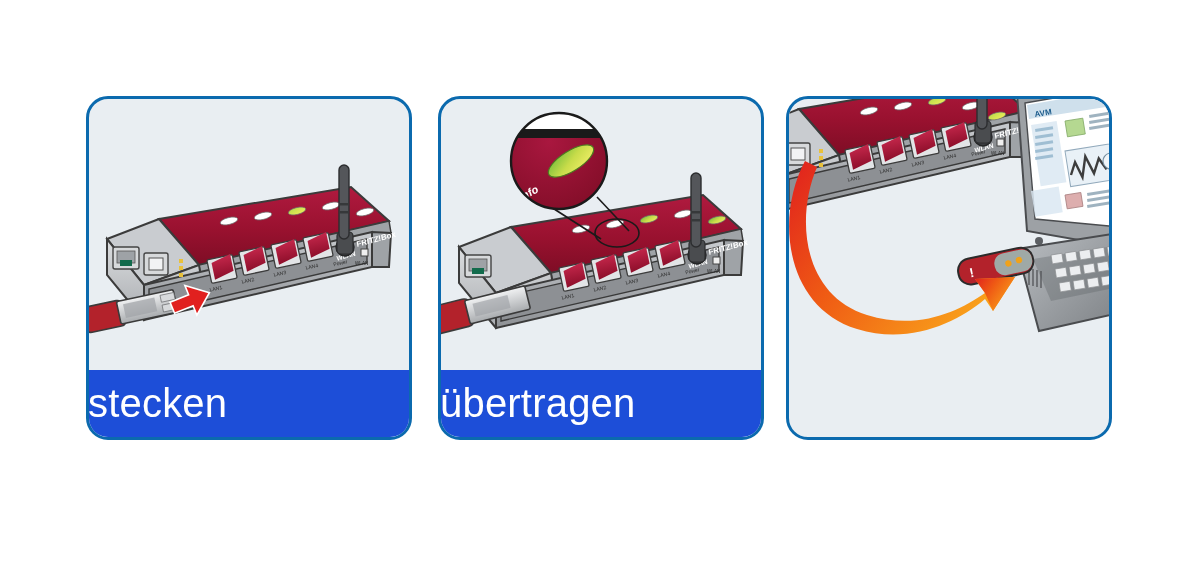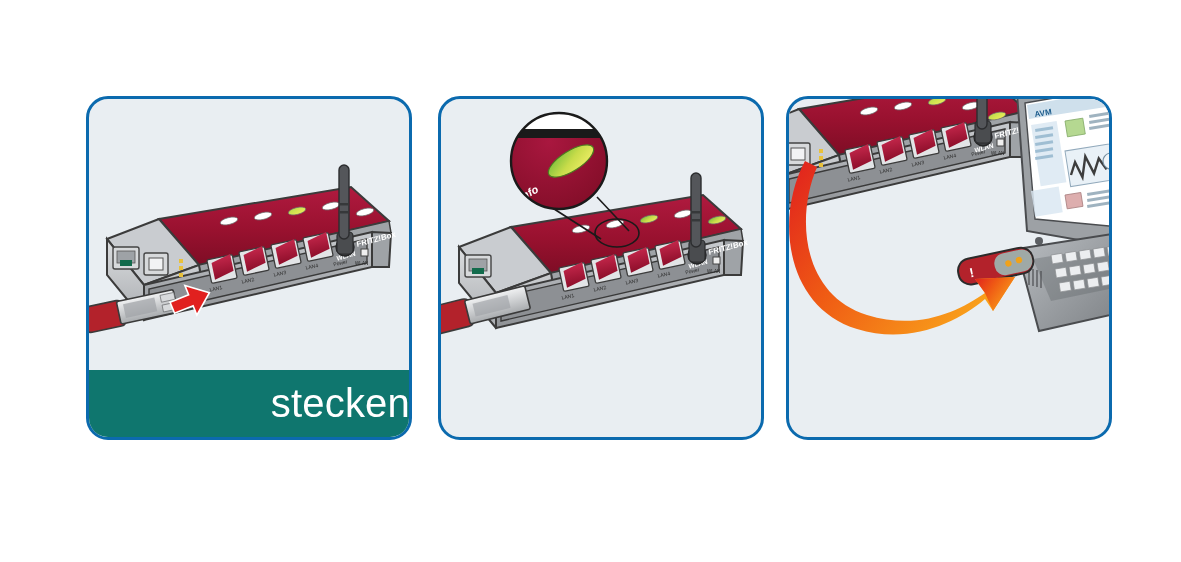--- a/index.html
+++ b/index.html
@@ -17,21 +17,21 @@
     background:#e9eef2;box-sizing:border-box;overflow:hidden;
   }
   #panel-1{left:86px;}
   #panel-2{left:438px;}
   #panel-3{left:786px;}
 
   .scene{position:absolute;left:0;top:0;width:320px;height:277px;overflow:hidden;}
 
   .caption-bar{
     position:absolute;left:-1px;bottom:-1px;width:322px;height:68px;
-    background:#0f766e;display:flex;align-items:center;justify-content:flex-end;
+    background:#1d4ed8;display:flex;align-items:center;justify-content:flex-start;
   }
   .caption-text{
     color:#ffffff;font-size:40px;font-weight:400;letter-spacing:.2px;
     font-family:"Liberation Sans",sans-serif;line-height:1;
     padding-bottom:3px;
   }
   svg{display:block;}
 </style>
 </head>
 <body>
@@ -292,20 +292,23 @@
           <g clip-path="url(#magclip)">
             <rect x="70" y="14" width="96" height="96" fill="url(#p2mag)"></rect>
             <rect x="70" y="14" width="96" height="22" fill="#ffffff"></rect>
             <rect x="70" y="30" width="96" height="9" fill="#1a1a1a"></rect>
             <ellipse cx="130" cy="62" rx="26" ry="10" transform="rotate(-32 130 62)" fill="url(#p2led)" stroke="#4d7a20" stroke-width="1.2"></ellipse>
             <text x="92" y="96" font-family="'Liberation Sans',sans-serif" font-size="11" font-weight="bold" fill="#ffffff" transform="rotate(-28 92 96) skewX(-8)">Info</text>
           </g>
           <circle cx="118" cy="62" r="48" fill="none" stroke="#1a1a1a" stroke-width="2.4"></circle>
         </g>
       </svg>
+    </div>
+    <div class="caption-bar">
+      <span class="caption-text">übertragen</span>
     </div>
   </div>
 
   <div class="panel" id="panel-3">
     <div class="scene">
       <svg width="320" height="277" viewBox="0 0 320 277">
         <defs>
           <linearGradient id="p3red" x1="0" y1="0" x2="0" y2="1">
             <stop offset="0" stop-color="#b01a3f"></stop>
               <stop offset="0.55" stop-color="#99112f"></stop>

